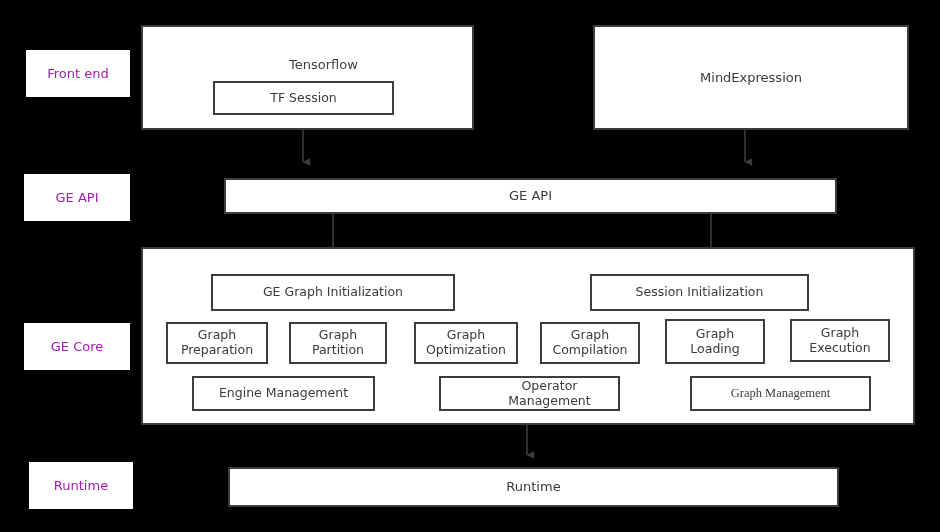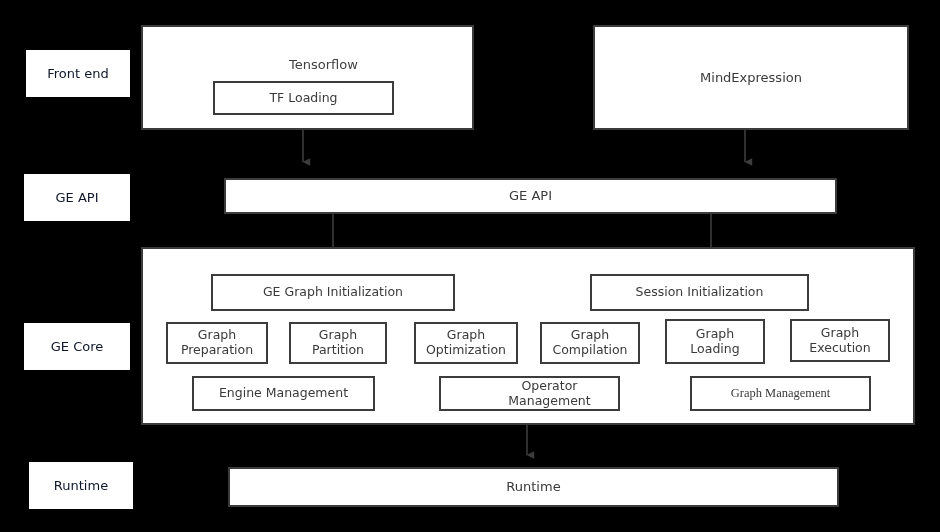--- a/index.html
+++ b/index.html
@@ -24,21 +24,21 @@
     align-items: center;
     justify-content: center;
     text-align: center;
     line-height: 1.18;
     white-space: pre-line;
   }
   
   .tier-label {
     border: none;
     font-size: 13px;
-    color: #0f172a;
+    color: #a21caf;
   }
   
   .bordered {
     border: 2px solid #3c3c3c;
   }
   .outer {
     border: 2px solid #3c3c3c;
     align-items: flex-start;
     justify-content: center;
     background: #ffffff;
@@ -96,21 +96,21 @@
 
   <div class="box tier-label" style="left:24px; top:174px; width:106px; height:47px;">GE API</div>
 
   <div class="box tier-label" style="left:24px; top:323px; width:106px; height:47px;">GE Core</div>
 
   <div class="box tier-label" style="left:29px; top:462px; width:104px; height:47px;">Runtime</div>
 
   <div class="box outer" style="left:141px; top:25px; width:333px; height:105px;padding-left:32px;">
     <div class="outer-title">Tensorflow</div>
   </div>
-  <div class="box bordered small-box" style="left:213px; top:81px; width:181px; height:34px;">TF Loading</div>
+  <div class="box bordered small-box" style="left:213px; top:81px; width:181px; height:34px;">TF Session</div>
 
   <div class="box bordered bar-label" style="left:587px; top:25px; width:316px; height:105px;">MindExpression</div>
 
   <div class="box bordered bar-label" style="left:218px; top:178px; width:613px; height:36px;">GE API</div>
 
   <div class="box outer" style="left:141px; top:247px; width:774px; height:178px;"></div>
 
   <div class="box bordered small-box" style="left:211px; top:274px; width:244px; height:37px;">GE Graph Initialization</div>
   <div class="box bordered small-box" style="left:590px; top:274px; width:219px; height:37px;">Session Initialization</div>
 

